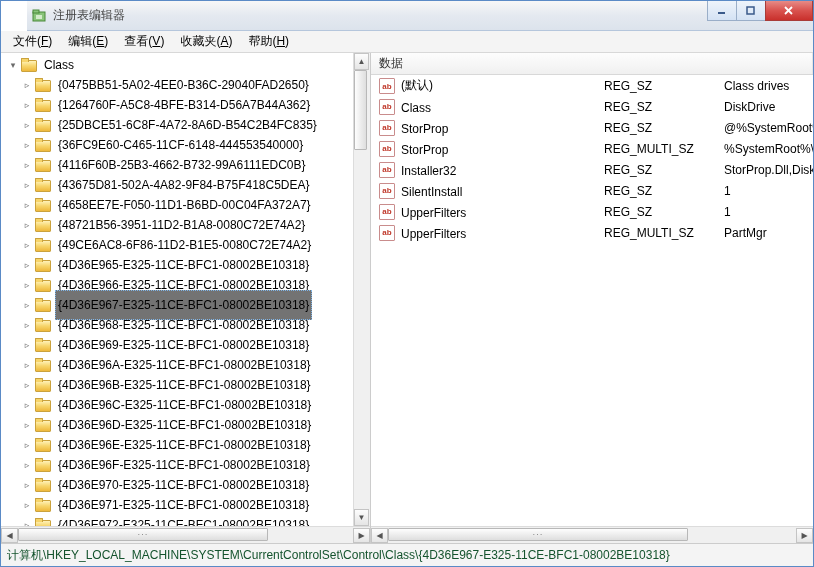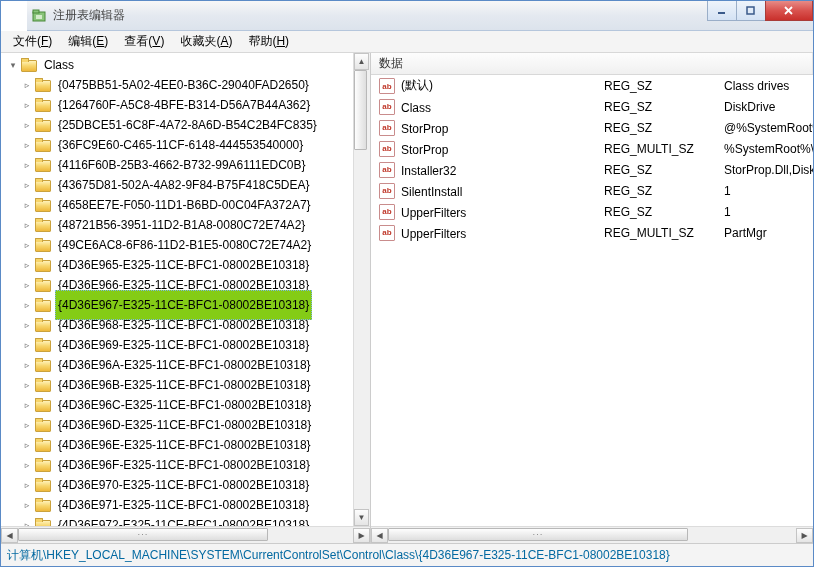--- a/index.html
+++ b/index.html
@@ -119,21 +119,21 @@
     width:6px; height:3px;
     background:#f7d56b;
     border:1px solid #caa23d;
     border-bottom:none;
     border-radius:1px 1px 0 0;
   }
   .tree-label {
     padding: 1px 3px;
   }
   .tree-row.selected .tree-label {
-    background: #84cc16;
+    background: #737373;
     border: 1px dotted #7fb5e8;
     padding: 7px 2px;
   }
   .list-pane {
     flex: 1;
     overflow: hidden;
     position: relative;
   }
   .list-scroll {
     overflow: auto;
@@ -219,21 +219,21 @@
     background:linear-gradient(to right,#fdfdfd,#dedede);
     border:1px solid #b8b8b8;
     border-radius:1px;
   }
   .statusbar {
     height: 22px;
     display:flex;
     align-items:center;
     padding: 0 6px;
     background:#f4f4f4;
-    color:#0369a1;
+    color:#14532d;
   }
   .mkey { text-decoration: underline; }
 </style>
 </head>
 <body>
 
 <div class="titlebar">
   <span class="app-icon">
     <svg width="16" height="16" viewBox="0 0 16 16">
       <rect x="2" y="4" width="12" height="9" fill="#89c47a" stroke="#4a8a3a"></rect>

